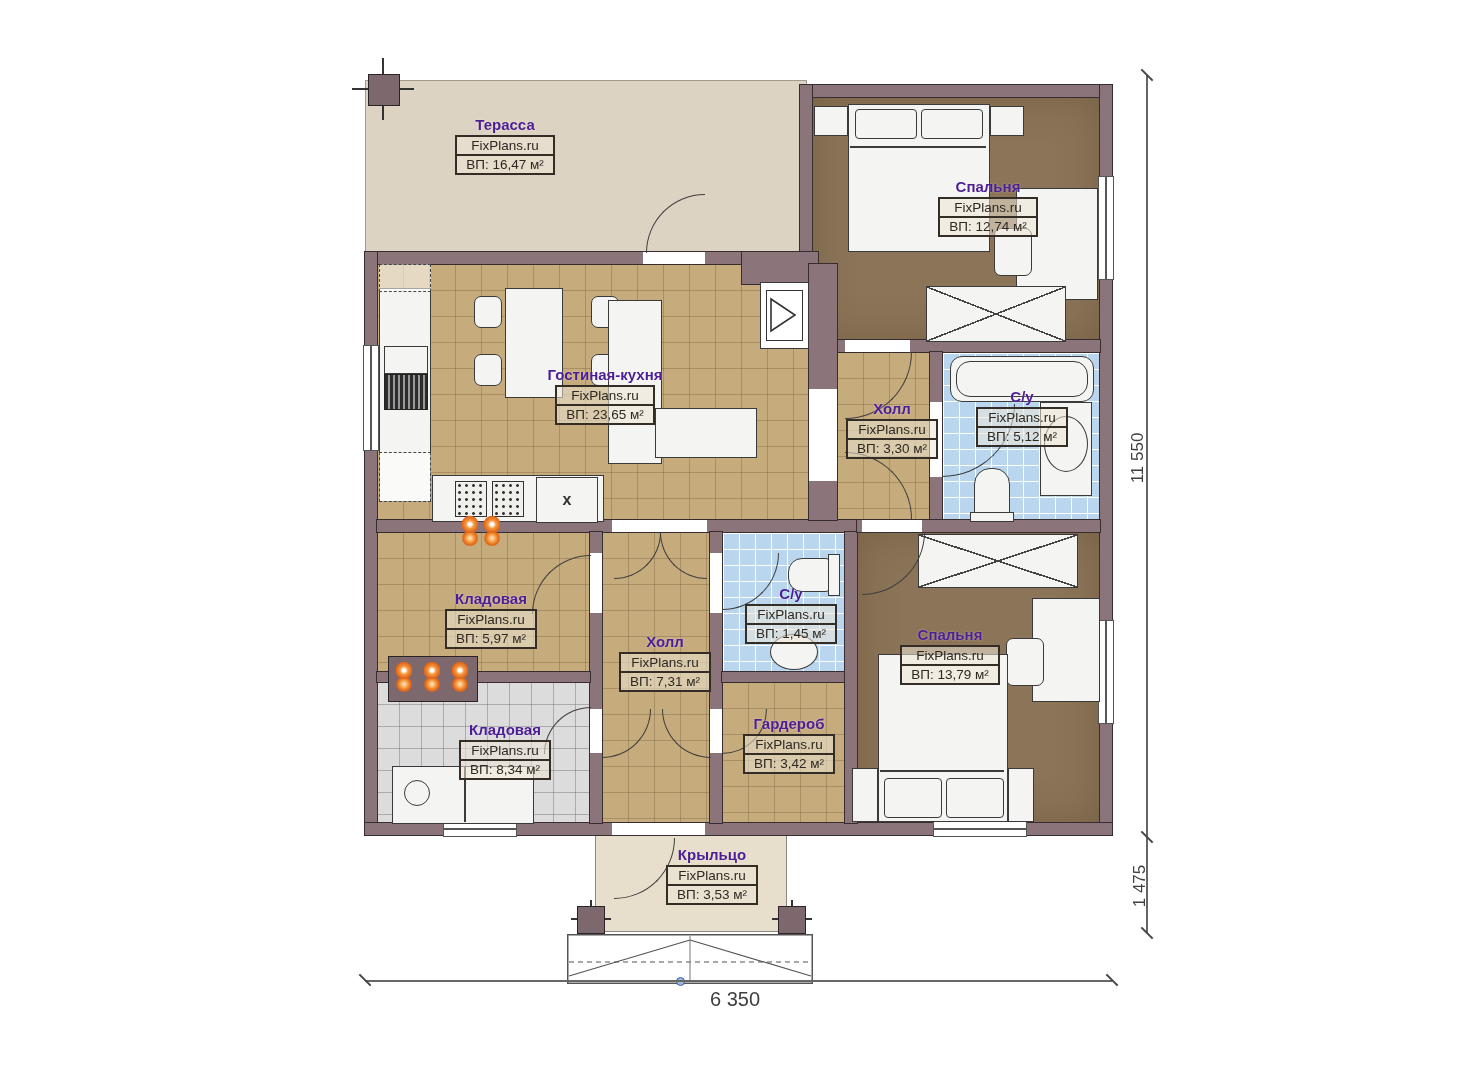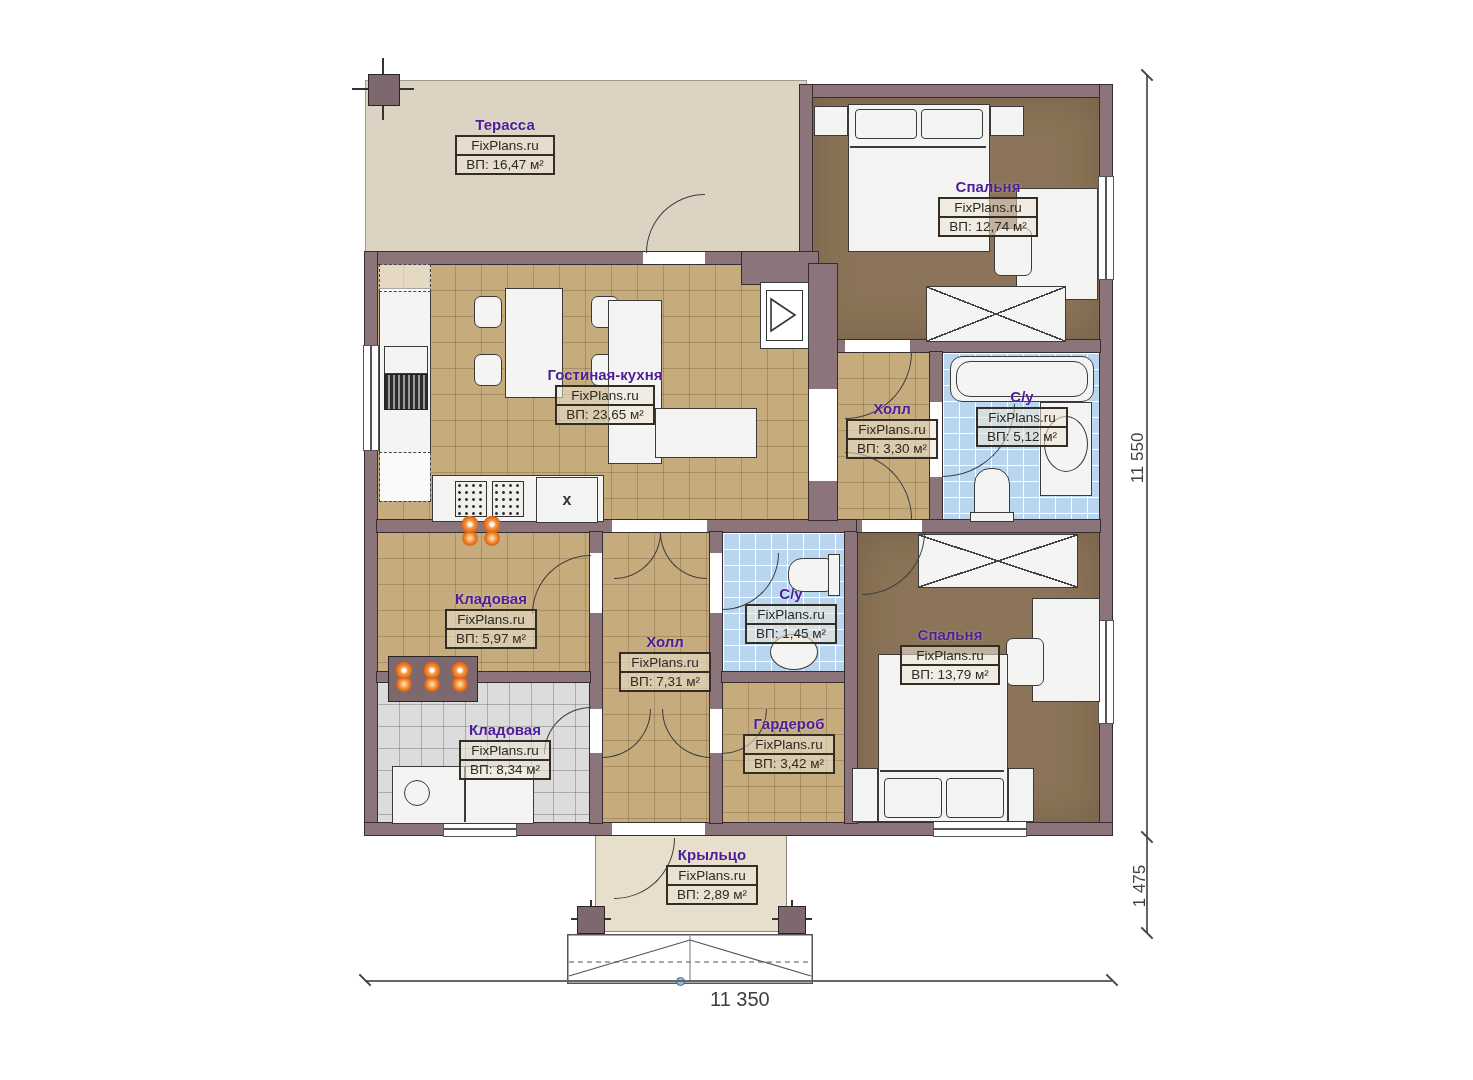--- a/index.html
+++ b/index.html
@@ -298,28 +298,28 @@
     <div class="room-title">Спальня</div>
     <div class="label-box">
       <div class="label-row">FixPlans.ru</div>
       <div class="label-row">ВП: 13,79 м²</div>
     </div>
   </div>
   <div class="room-label" style="left:637px;top:846px;">
     <div class="room-title">Крыльцо</div>
     <div class="label-box">
       <div class="label-row">FixPlans.ru</div>
-      <div class="label-row">ВП: 2,89 м²</div>
+      <div class="label-row">ВП: 3,53 м²</div>
     </div>
   </div>
 
   <div class="dim-line" style="left:1146px;top:75px;width:1.5px;height:858px;"></div>
   <div class="tick45" style="left:1139px;top:74px;"></div>
   <div class="tick45" style="left:1139px;top:836px;"></div>
   <div class="tick45" style="left:1139px;top:932px;"></div>
   <div class="dim-text vert" style="left:1113px;top:448px;">11 550</div>
   <div class="dim-text vert" style="left:1119px;top:876px;">1 475</div>
   <div class="dim-line" style="left:365px;top:980px;width:747px;height:1.5px;"></div>
   <div class="tick45" style="left:357px;top:979px;"></div>
   <div class="tick45" style="left:1104px;top:979px;"></div>
-  <div class="dim-text" style="left:710px;top:988px;font-size:20px;">11 350</div>
+  <div class="dim-text" style="left:710px;top:988px;font-size:20px;">6 350</div>
 
 </div>
 
 </body></html>

